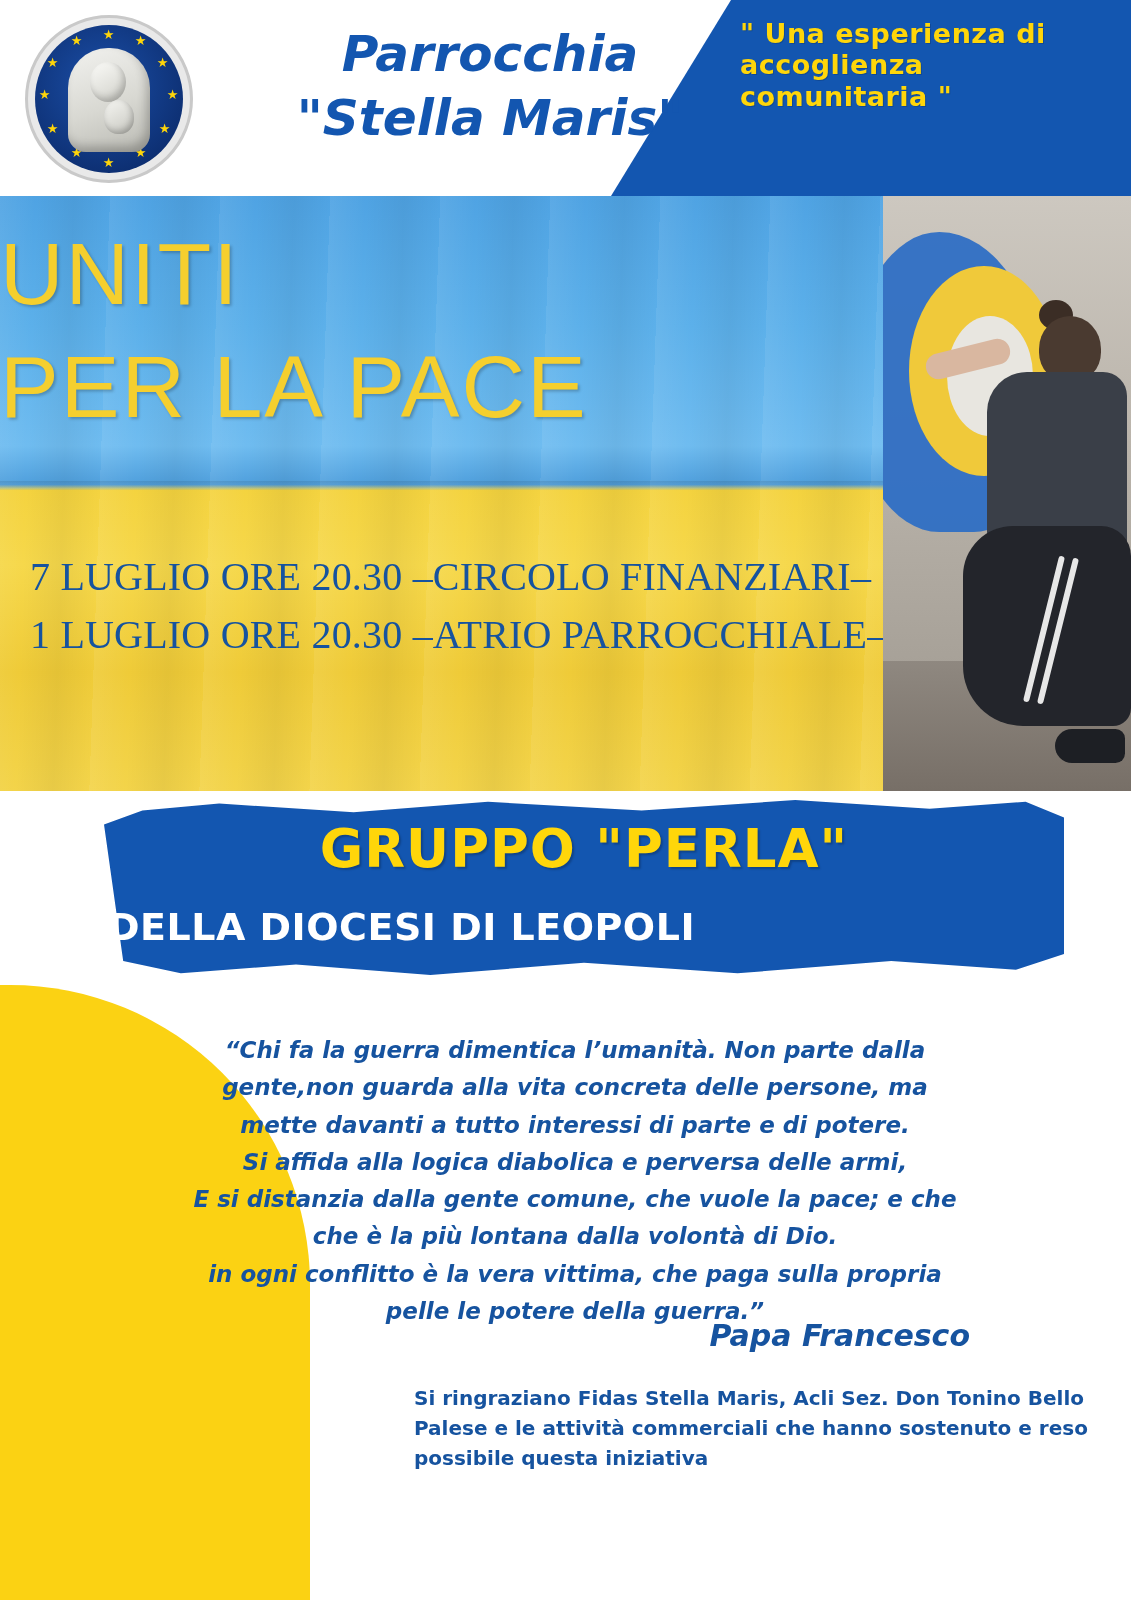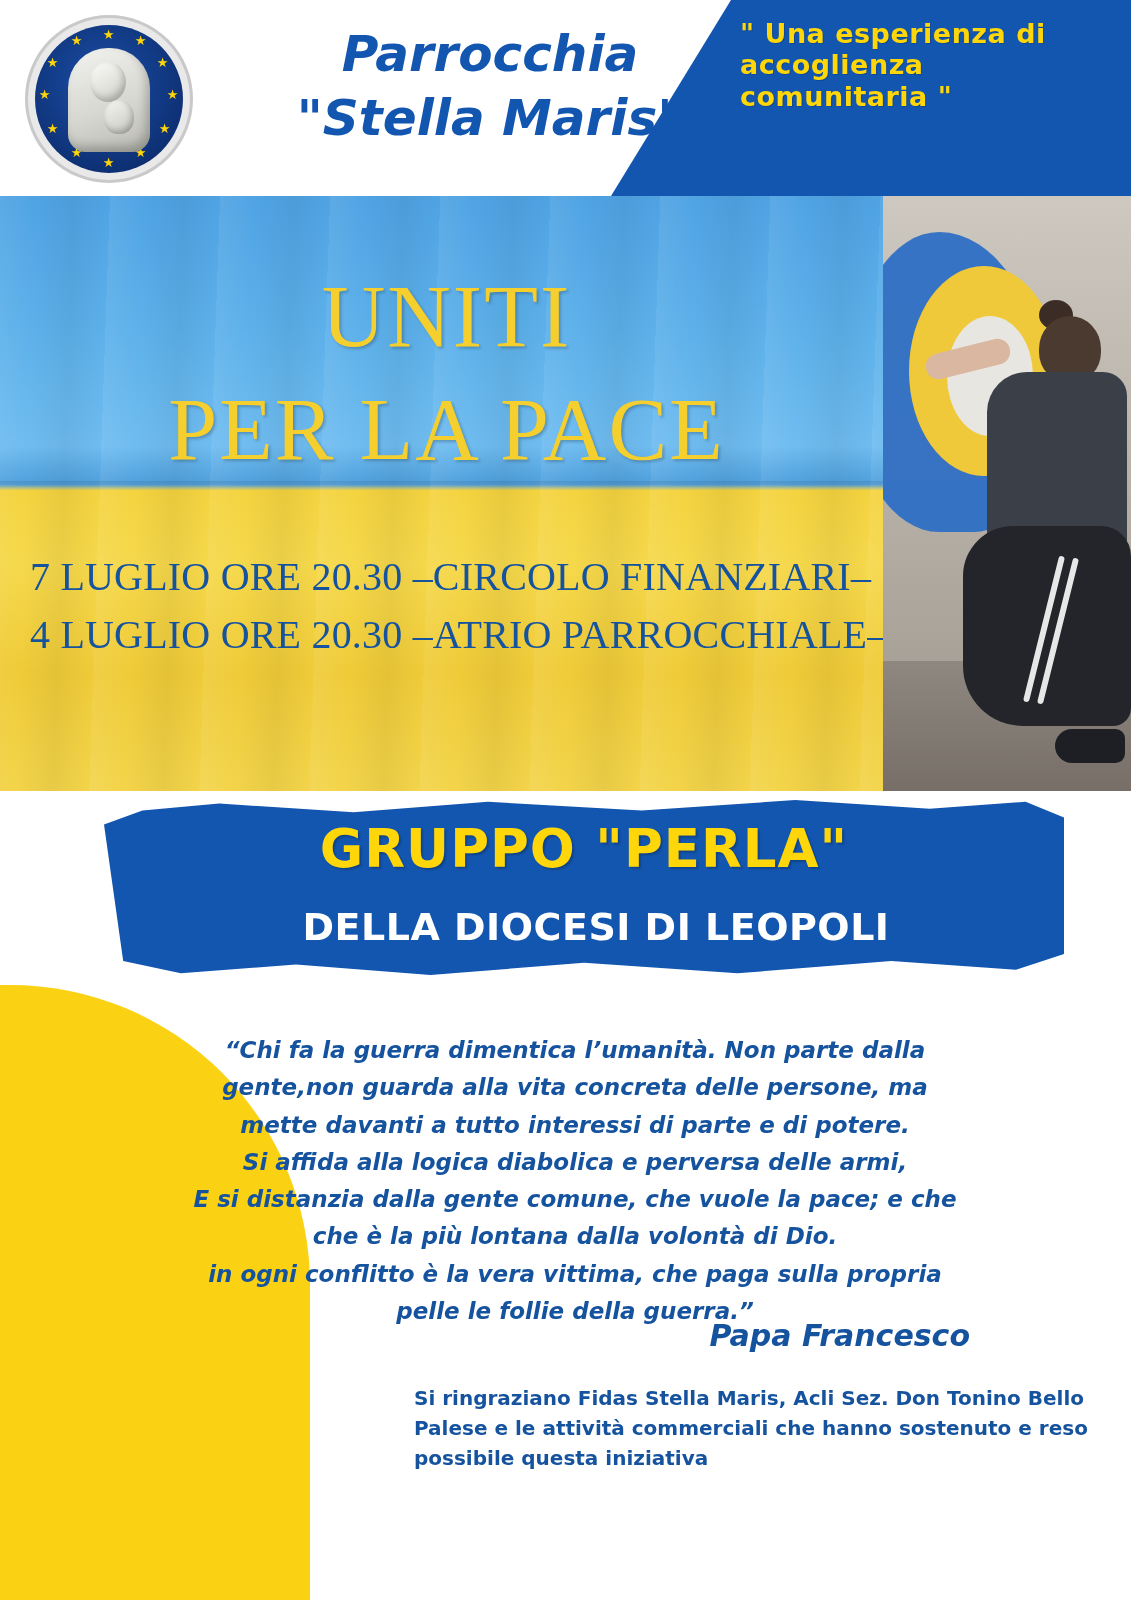--- a/index.html
+++ b/index.html
@@ -172,28 +172,26 @@
     left: 0; top: 285px;
     width: 893px; height: 8px;
     background: linear-gradient(180deg, rgba(0,0,0,0.18), rgba(255,255,255,0.12));
     opacity: .5;
   }
   .uniti {
     position: absolute;
     top: 22px;
     left: 0;
     width: 893px;
-    text-align: center;
     color: #f5cf2e;
-    font-family: Liberation Serif, serif;
+    font-family: Liberation Sans, sans-serif;
     font-size: 88px;
     line-height: 1.28;
     letter-spacing: 2px;
     text-shadow: 2px 2px 3px rgba(0,0,0,0.22);
-    margin-top: 43px;
   }
   .dates {
     position: absolute;
     top: 352px;
     left: 30px;
     width: 860px;
     color: #16539f;
     font-family: "Liberation Serif", serif;
     font-size: 40px;
     line-height: 1.46;
@@ -315,23 +313,23 @@
     color: #ffd60a;
     font-family: "DejaVu Sans", sans-serif;
     font-weight: bold;
     font-size: 53px;
     letter-spacing: 1px;
     text-shadow: 2px 2px 2px rgba(0,0,0,0.22);
   }
   .brush-sub {
     position: absolute;
     top: 905px;
-    left: 116px;
+    left: 108px;
     width: 960px;
-    text-align: center;
+    text-align: left;
     color: #ffffff;
     font-family: "DejaVu Sans", sans-serif;
     font-weight: bold;
     font-size: 38px;
     letter-spacing: 0.5px;
   }
 
   
   .yellow-corner {
     position: absolute;
@@ -424,21 +422,21 @@
     <div class="flag-folds"></div>
     <div class="flag-seam"></div>
 
     <div class="uniti">
       <div>UNITI</div>
       <div>PER LA PACE</div>
     </div>
 
     <div class="dates">
       <div class="date-line">7 LUGLIO ORE 20.30  –CIRCOLO FINANZIARI–</div>
-      <div class="date-line">4 LUGLIO ORE 20.30 –ATRIO PARROCCHIALE–</div>
+      <div class="date-line">1 LUGLIO ORE 20.30 –ATRIO PARROCCHIALE–</div>
     </div>
 
     <div class="photo">
       <div class="wall"></div>
       <div class="mural-blue"></div>
       <div class="mural-yellow"></div>
       <div class="mural-white"></div>
       <div class="ground"></div>
       <div class="person-bun"></div>
       <div class="person-head"></div>
@@ -458,20 +456,20 @@
   <div class="brush-sub">DELLA DIOCESI DI LEOPOLI</div>
 
   <div class="quote">
     <span class="quote-line">“Chi fa la guerra dimentica l’umanità. Non parte dalla</span>
     <span class="quote-line">gente,non guarda alla vita concreta delle persone, ma</span>
     <span class="quote-line">mette davanti a tutto interessi di parte e di potere.</span>
     <span class="quote-line">Si affida alla logica diabolica e perversa delle armi,</span>
     <span class="quote-line">E si distanzia dalla gente comune, che vuole la pace; e che</span>
     <span class="quote-line">che è la più lontana dalla volontà di Dio.</span>
     <span class="quote-line">in ogni conflitto è la vera vittima, che paga sulla propria</span>
-    <span class="quote-line">pelle le follie della guerra.”</span>
+    <span class="quote-line">pelle le potere della guerra.”</span>
   </div>
 
   <div class="author">Papa Francesco</div>
 
   <div class="thanks">Si ringraziano Fidas Stella Maris, Acli Sez. Don Tonino Bello Palese e le attività commerciali che hanno sostenuto e reso possibile questa iniziativa</div>
 
 </div>
 
 </body></html>

